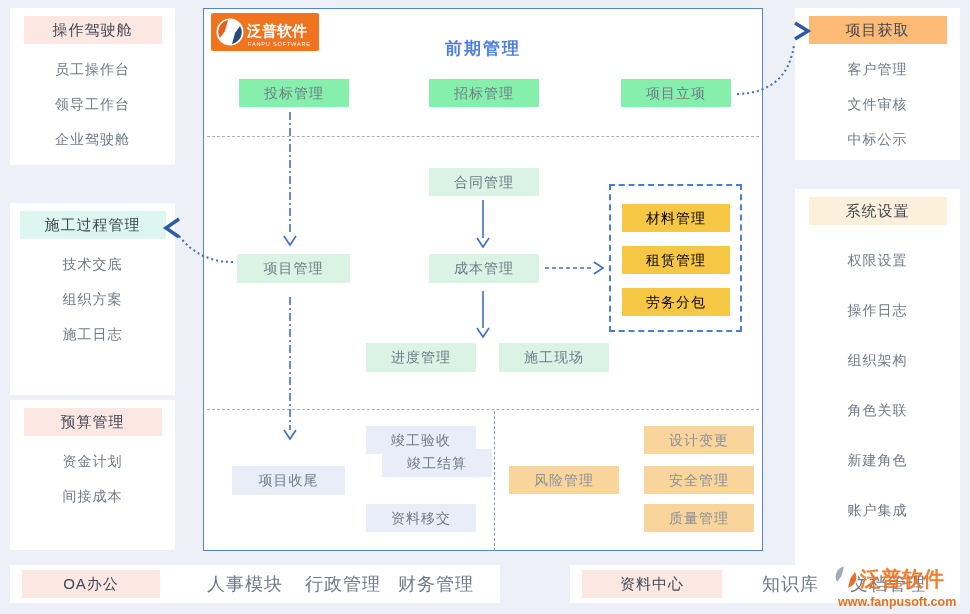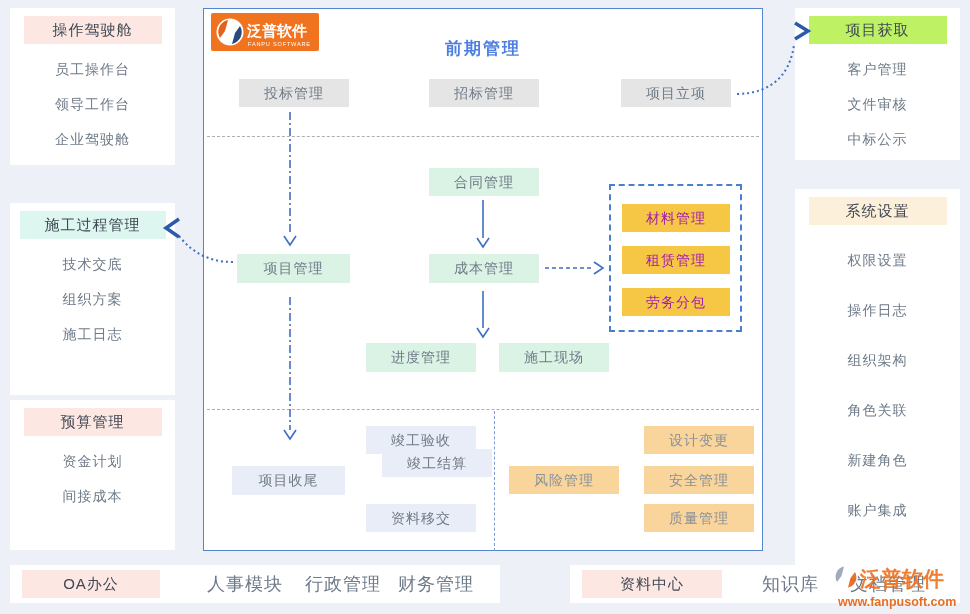--- a/index.html
+++ b/index.html
@@ -10,43 +10,43 @@
     font-family:"Liberation Sans","DejaVu Sans",sans-serif;
     color:#6e7a88;
   }
   .panel{position:absolute;background:#fff;}
   .hdr{
     margin:8px auto 0;width:138px;height:28px;line-height:28px;
     text-align:center;font-size:15px;color:#3f4854;letter-spacing:1px;
   }
   .hdr-pink{background:#fce7e2;}
   .hdr-cyan{background:#ddf6f0;}
-  .hdr-green{background:#bef264;}
+  .hdr-green{background:#fdba74;}
   .hdr-peach{background:#fdf0da;}
   .plist{display:flex;flex-direction:column;margin-top:8px;}
   .pitem{height:35px;line-height:35px;text-align:center;font-size:14px;color:#6e7a88;letter-spacing:1px;cursor:pointer;}
   .plist-wide .pitem{height:50px;line-height:50px;}
 
   
   #main-panel{
     position:absolute;left:203px;top:8px;width:560px;height:543px;
     background:#fff;border:1px solid #5585d0;
   }
   #diagram-title{
     position:absolute;left:0;right:0;top:28px;text-align:center;
     font-size:17px;font-weight:bold;color:#4d7fe2;letter-spacing:2px;
   }
   .node{
     position:absolute;width:110px;height:28px;line-height:28px;
     text-align:center;font-size:14px;color:#6f7a87;letter-spacing:1px;cursor:pointer;
   }
-  .lav{background:#e5e5e5;}
+  .lav{background:#86efac;}
   .mint{background:#daf3e4;}
   .bgray{background:#e8edf7;}
-  .yellow{background:#f6c745;color:#a21caf;}
+  .yellow{background:#f6c745;color:#000000;}
   .orange{background:#f9d59c;color:#8a9099;}
   .divider{position:absolute;left:3px;right:3px;border-top:1px dashed #a9aeb8;}
   #vdash{position:absolute;left:290px;top:402px;height:140px;border-left:1px dashed #7d9ad8;}
   #subprocess-box{
     position:absolute;left:405px;top:175px;width:133px;height:148px;
     border:2px dashed #4a7fd0;
   }
   #subprocess-box .node{left:11px;width:108px;}
 
   

